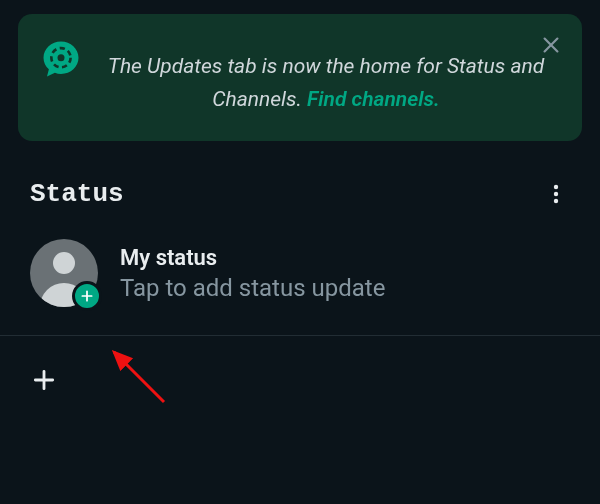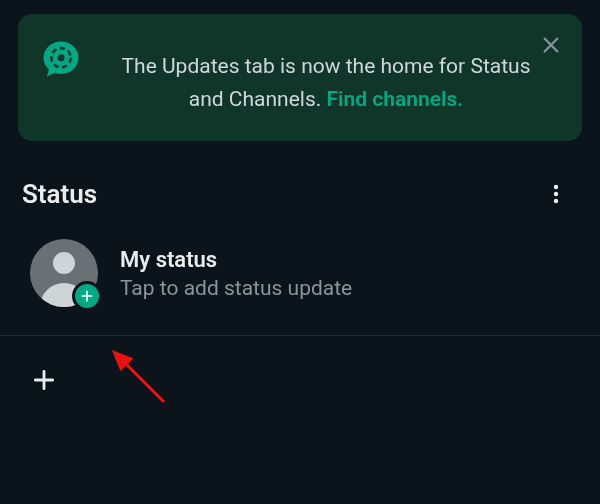--- a/index.html
+++ b/index.html
@@ -38,20 +38,21 @@
     justify-content: center;
   }
   .banner-text {
     flex: 1;
     font-size: 21px;
     line-height: 1.55;
     color: #d0d7db;
     padding-top: 14px;
     padding-right: 10px;
     text-align: center;
+    font-style: italic;
   }
   .banner-text .link {
     color: #00a884;
     font-weight: 600;
     cursor: pointer;
   }
   .banner-close {
     position: absolute;
     top: 18px;
     right: 18px;
@@ -62,21 +63,22 @@
     justify-content: center;
     cursor: pointer;
     color: #8696a0;
   }
 
   
   .section-header {
     display: flex;
     align-items: center;
     justify-content: space-between;
-    padding: 38px 30px 20px 22px;
+    padding: 38px 30px 20px 30px;
+    font-family: Liberation Mono, monospace;
   }
   .section-title {
     font-size: 26px;
     font-weight: 600;
     color: #e9edef;
   }
   .section-action {
     width: 28px;
     height: 28px;
     display: flex;
@@ -154,21 +156,21 @@
     display: flex;
     flex-direction: column;
     gap: 4px;
   }
   .status-title {
     font-size: 22px;
     font-weight: 600;
     color: #e9edef;
   }
   .status-sub {
-    font-size: 21px;
+    font-size: 24px;
     color: #8696a0;
   }
 
   .divider {
     height: 1px;
     background: #222d34;
     margin: 0 0 0 0;
   }
 
   

